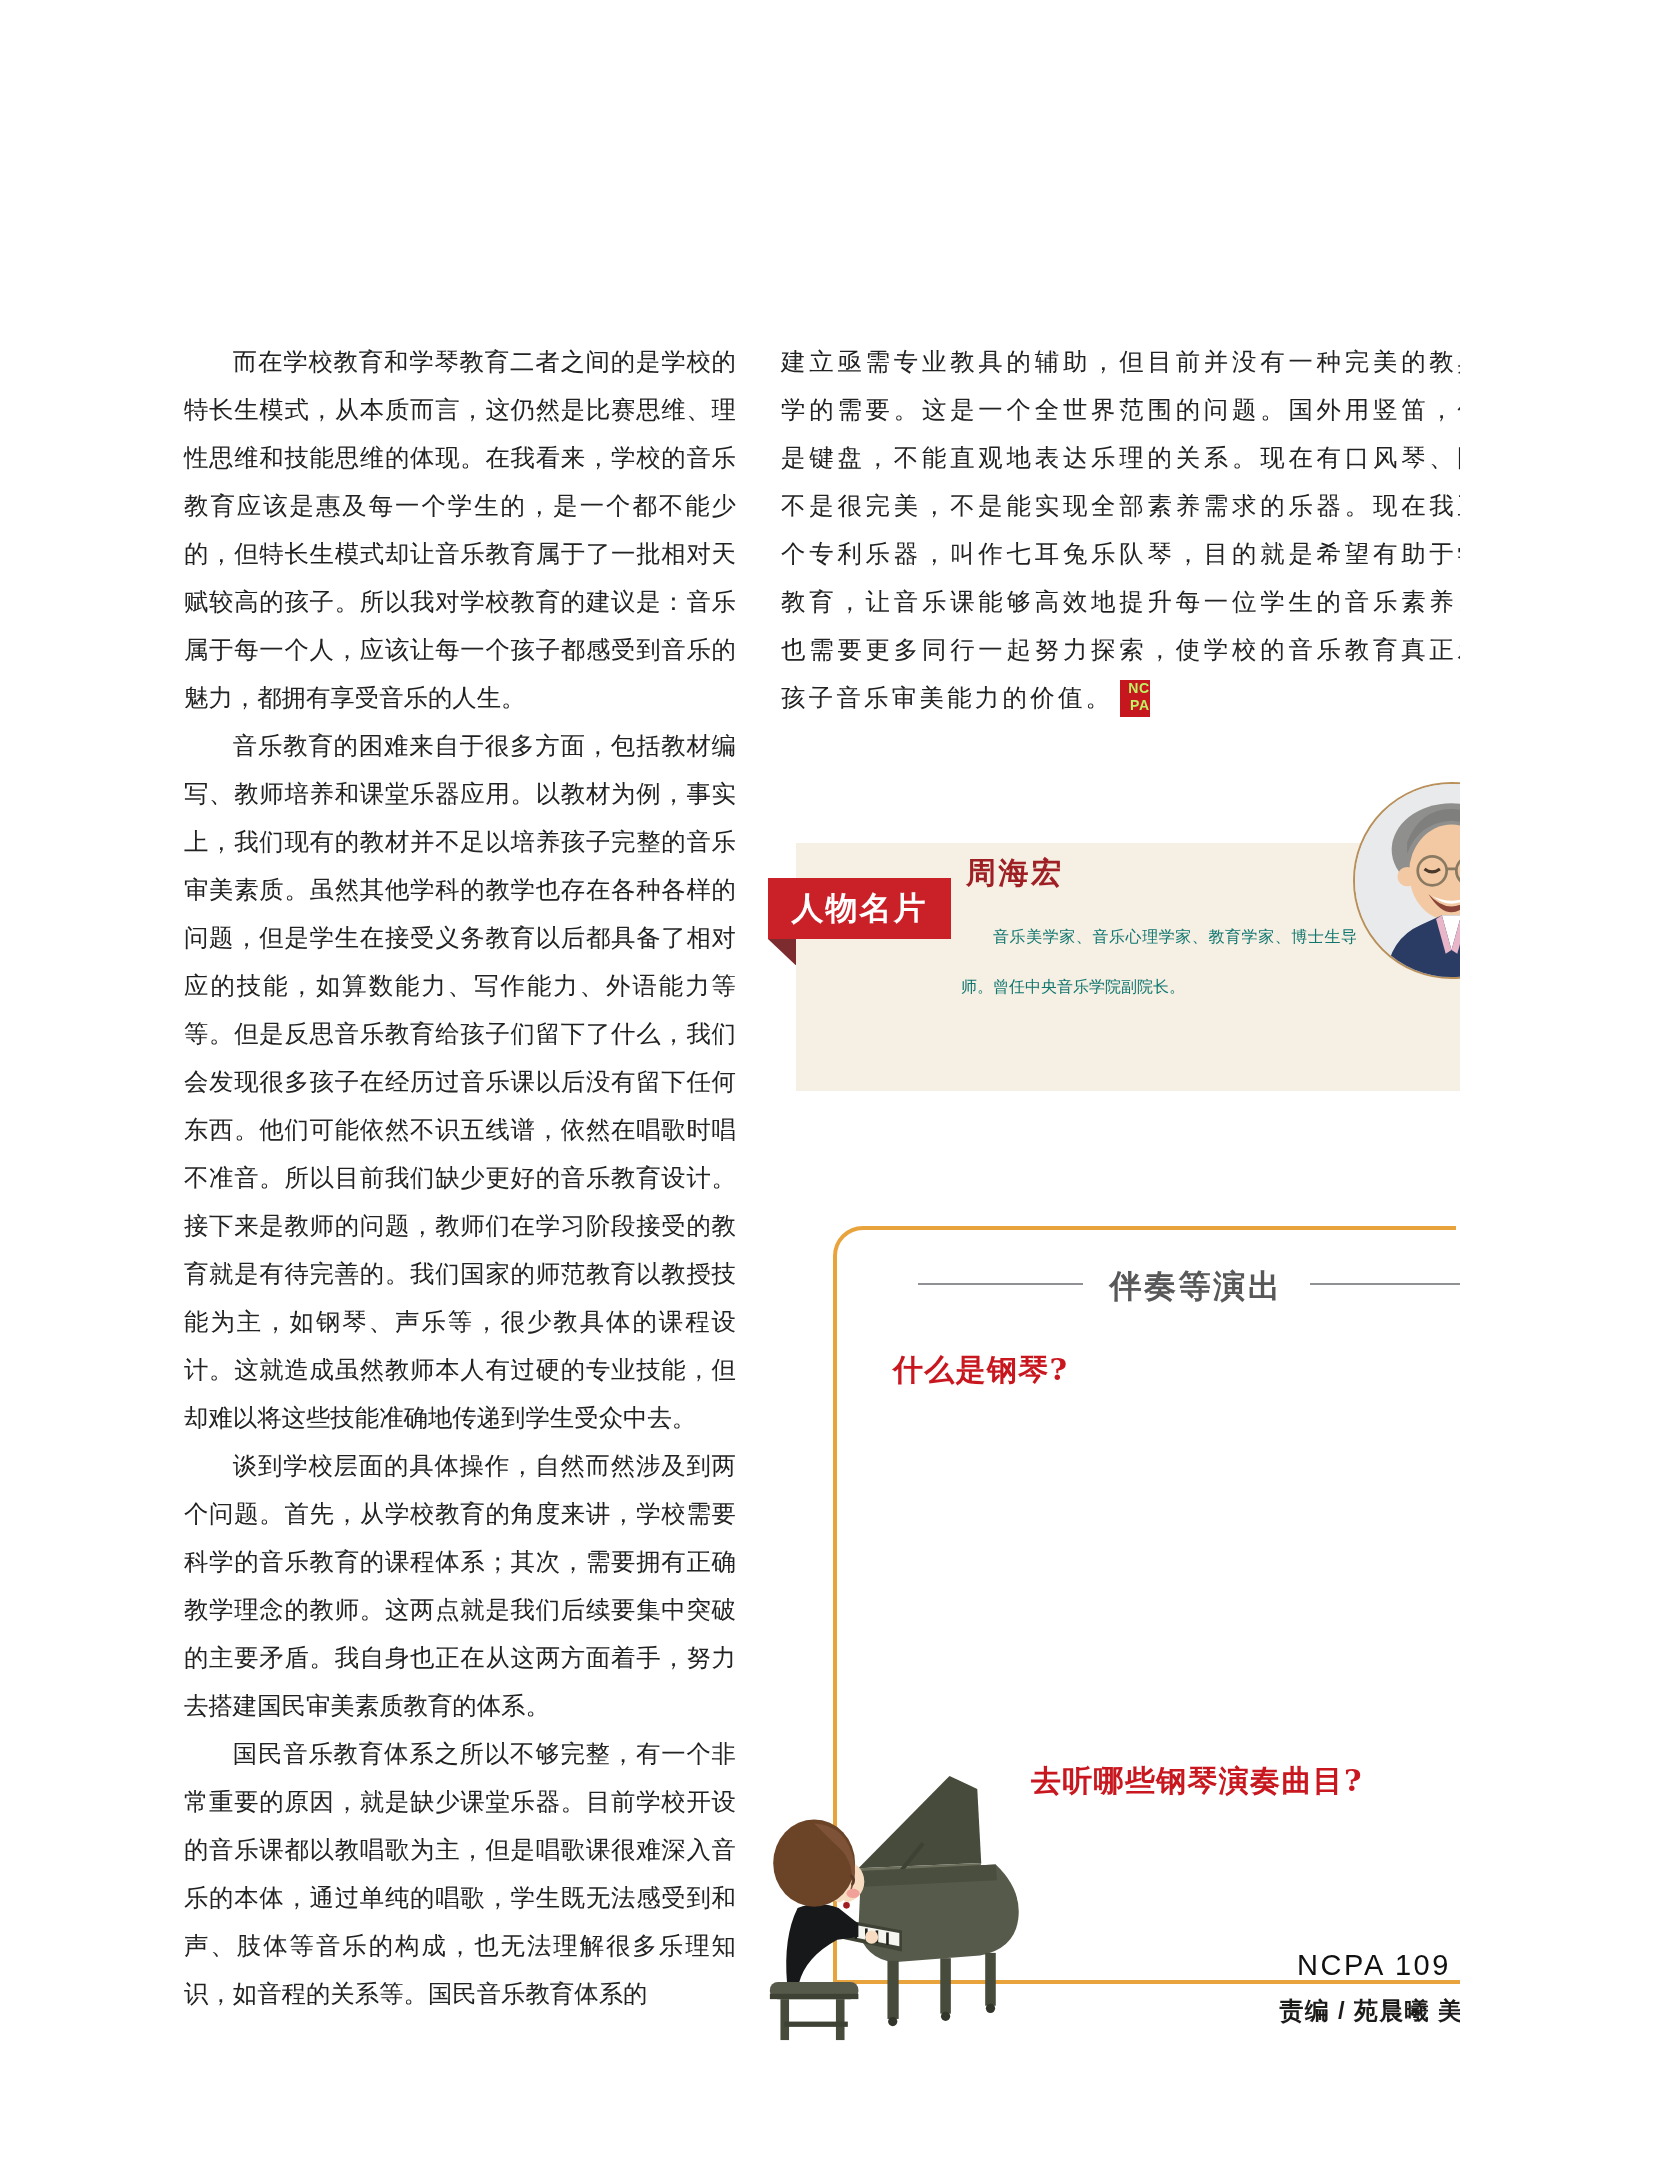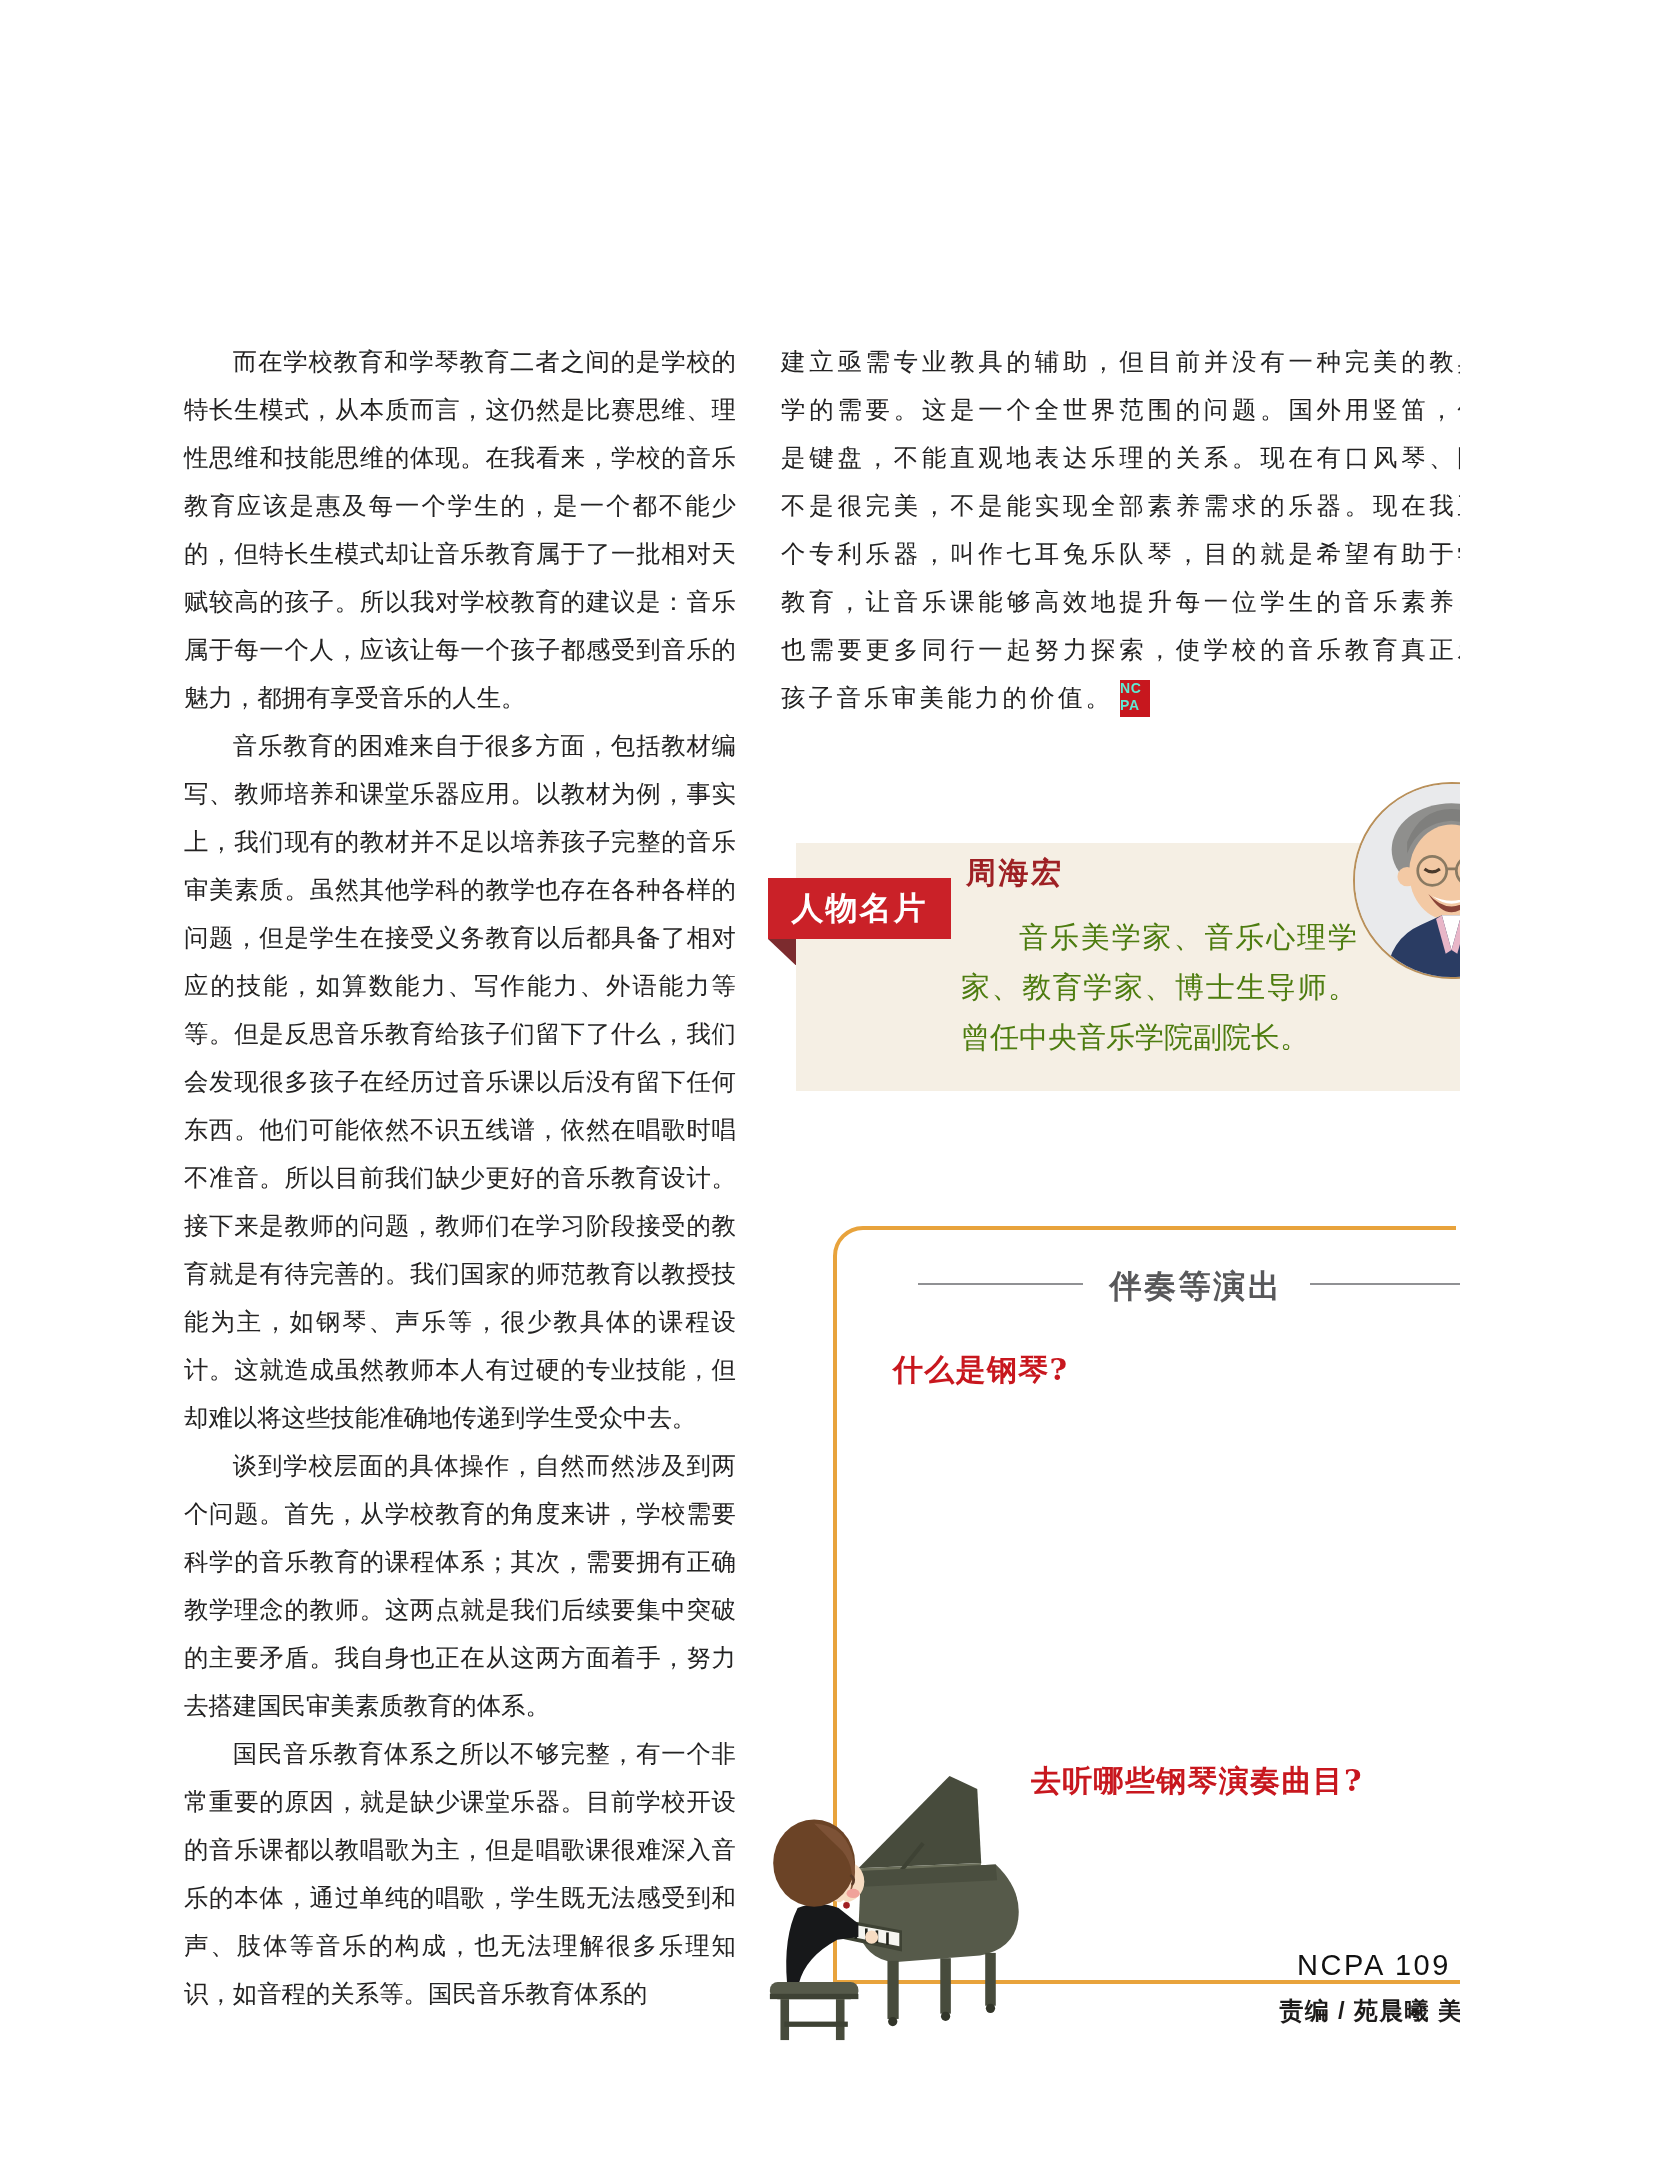--- a/index.html
+++ b/index.html
@@ -6,33 +6,33 @@
   #page{position:relative;width:1460px;height:2183px;background:#ffffff;overflow:hidden;
         font-family:"Liberation Sans",sans-serif;color:#232222;}
   .abs{position:absolute;}
   
   .col{font-size:24.4px;line-height:48px;text-align:justify;color:#232222;}
   .col p{margin:0;text-indent:2em;}
   .col p.noindent{text-indent:0;}
   #left-col{left:184px;top:338px;width:552px;}
   #right-col{left:781px;top:338px;width:817px;letter-spacing:3.3px;}
   .seal{display:inline-block;vertical-align:-4px;margin-left:6.6px;width:30px;height:37px;
-        background:#c7171e;color:#5eead4;font-weight:bold;font-size:14px;line-height:17px;
-        text-align:left;letter-spacing:0.7px;}
+        background:#c7171e;color:#bef264;font-weight:bold;font-size:14px;line-height:17px;
+        text-align:right;letter-spacing:0.7px;}
   .seal span{display:block;}
   
   #card{left:796px;top:843px;width:797px;height:248px;background:#f5efe4;}
   #ribbon{left:768px;top:878px;width:183px;height:61px;background:#ca2128;color:#ffffff;
           font-size:32px;font-weight:bold;text-align:center;line-height:61px;letter-spacing:2px;z-index:3;}
   #ribbon-fold{left:768px;top:939px;width:28px;height:26.4px;background:#7c2b2e;
                clip-path:polygon(0 0,100% 0,100% 100%);z-index:2;}
   #profile-name{left:966px;top:853px;font-size:30px;font-weight:bold;color:#9e2024;
                 font-family:Liberation Mono, monospace;letter-spacing:2.6px;}
-  #profile-bio{left:961px;top:912px;width:396px;font-size:29px;line-height:50px;
-               text-align:justify;text-indent:2em;font-family:"DejaVu Serif",serif;color:#4d7c0f;}
+  #profile-bio{left:961px;top:912px;width:396px;font-size:16px;line-height:50px;
+               text-align:justify;text-indent:2em;font-family:"DejaVu Serif",serif;color:#0f766e;}
   #photo{left:1353px;top:782px;width:193px;height:193px;border-radius:50%;
          border:2.6px solid #b9905a;overflow:hidden;background:#e9eaec;z-index:4;}
   
   #tip-box{left:833px;top:1226px;width:726px;height:758px;border:4.6px solid #e8a33c;
            border-radius:30px 0 30px 0;box-sizing:border-box;z-index:1;}
   .border-gap{background:#ffffff;z-index:2;}
   #gap-top{left:1456px;top:1219px;width:112px;height:21px;}
   #gap-right{left:1545px;top:1219px;width:28px;height:67px;}
   #quote-icon{left:1468px;top:1101px;font-size:172px;line-height:172px;color:#f7dcb3;
               font-family:"DejaVu Serif",serif;z-index:3;}

